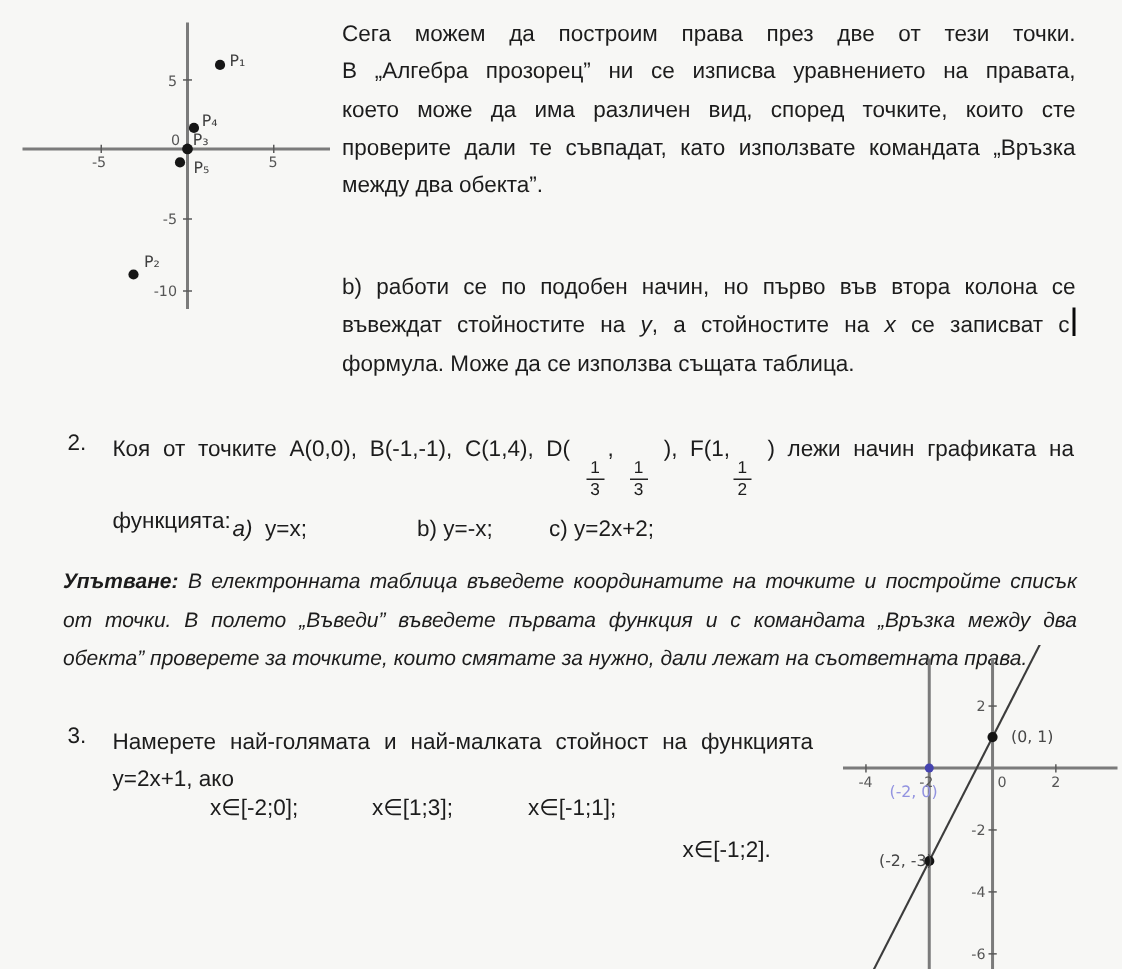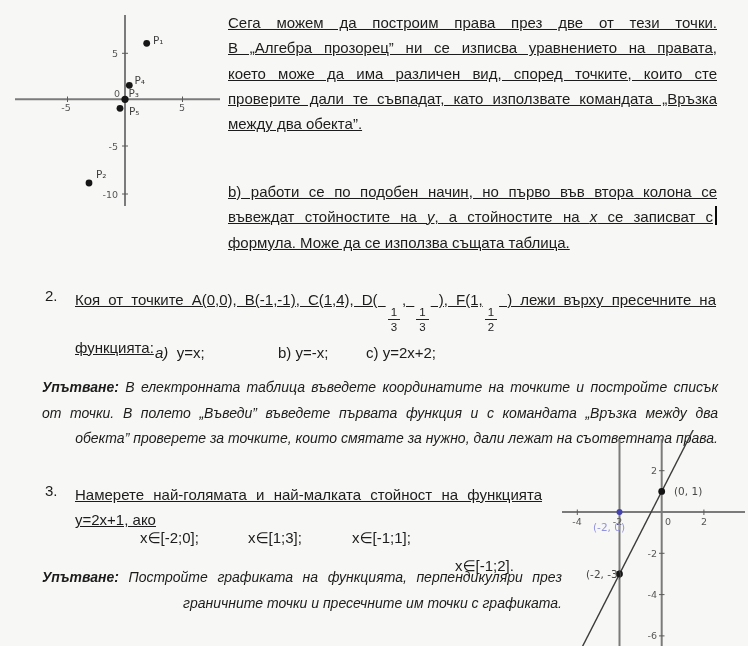--- a/index.html
+++ b/index.html
@@ -2,25 +2,25 @@
 <html><head>
 <meta charset="utf-8">
 <style>
   html,body{margin:0;padding:0;background:#f6f6f4;}
   .page{
     position:relative;width:748px;height:646px;background:#f7f7f5;
     font-family:"Liberation Sans","DejaVu Sans",sans-serif;color:#1c1c1c;
     overflow:hidden;
   }
   .block{position:absolute;}
-  .para{font-size:15px;text-decoration:underline;}
+  .para{font-size:15px;}
   .tline{line-height:25.3px;min-height:25.3px;}
   .jline{text-align:justify;text-align-last:justify;}
   .hint{font-size:14px;font-style:italic;}
-  .hint .tline{line-height:25.5px;text-align:right;}
+  .hint .tline{line-height:25.5px;}
   .seg-i{font-style:italic;}
   .seg-b{font-weight:bold;}
   .itemnum{position:absolute;left:0;top:0;font-size:15px;}
   .itembody{margin-left:30px;}
   .frac{display:inline-flex;flex-direction:column;align-items:center;
         vertical-align:-11px;font-size:11.5px;line-height:1.25;padding:0 2px;}
   .frac .fnum{border-bottom:1px solid #222;padding:0 3px;}
   .frac .fden{padding:0 3px;}
   .caret{display:inline-block;width:2px;height:19px;background:#0a0a0a;
          vertical-align:-3px;margin-left:2px;}
@@ -94,21 +94,21 @@
     <div class="itembody">
         <div class="tline jline"><span>Коя от точките A(0,0), B(-1,-1), C(1,4), D( </span><span class="frac">
             <span class="fnum">1</span>
             <span class="fden">3</span>
           </span><span>, </span><span class="frac">
             <span class="fnum">1</span>
             <span class="fden">3</span>
           </span><span> ), F(1,</span><span class="frac">
             <span class="fnum">1</span>
             <span class="fden">2</span>
-          </span><span> ) лежи върху пресечните на</span></div>
+          </span><span> ) лежи начин графиката на</span></div>
         <div class="tline"><span>функцията:</span></div>
       </div>
   </div>
 
   <div id="opts" class="block">
     <span id="opt-a" class="opt"><span class="seg-i">а)</span><span>  y=x;</span></span>
     <span id="opt-b" class="opt"><span>b) y=-x;</span></span>
     <span id="opt-c" class="opt"><span>c) y=2x+2;</span></span>
   </div>
 
@@ -126,24 +126,20 @@
       </div>
   </div>
 
   <div id="ints" class="block">
     <span id="int-1" class="intv">x∈[-2;0];</span>
     <span id="int-2" class="intv">x∈[1;3];</span>
     <span id="int-3" class="intv">x∈[-1;1];</span>
     <span id="int-4" class="intv">x∈[-1;2].</span>
   </div>
 
-  <div id="uput2" class="block hint">
-      <div class="tline jline"><span class="seg-b">Упътване:</span><span> Постройте графиката на функцията, перпендикуляри през</span></div>
-      <div class="tline"><span>граничните точки и пресечните им точки с графиката.</span></div>
-    </div>
 
   <div id="fig2" class="block">
       <svg width="188" height="216">
         <line x1="2" y1="82" x2="185" y2="82" stroke="#7b7b7b" stroke-width="2"></line>
         <line x1="101.7" y1="9" x2="101.7" y2="216" stroke="#7b7b7b" stroke-width="2"></line>
         <line x1="59.5" y1="9" x2="59.5" y2="216" stroke="#7b7b7b" stroke-width="2"></line>
         <line x1="21.7" y1="218" x2="133.6" y2="-1" stroke="#3c3c3c" stroke-width="1.4"></line>
         <line x1="17.3" y1="79.5" x2="17.3" y2="85" stroke="#5a5a5a" stroke-width="1"></line>
         <line x1="143.9" y1="79.5" x2="143.9" y2="85" stroke="#5a5a5a" stroke-width="1"></line>
         <line x1="99" y1="40.7" x2="104.5" y2="40.7" stroke="#5a5a5a" stroke-width="1"></line>

